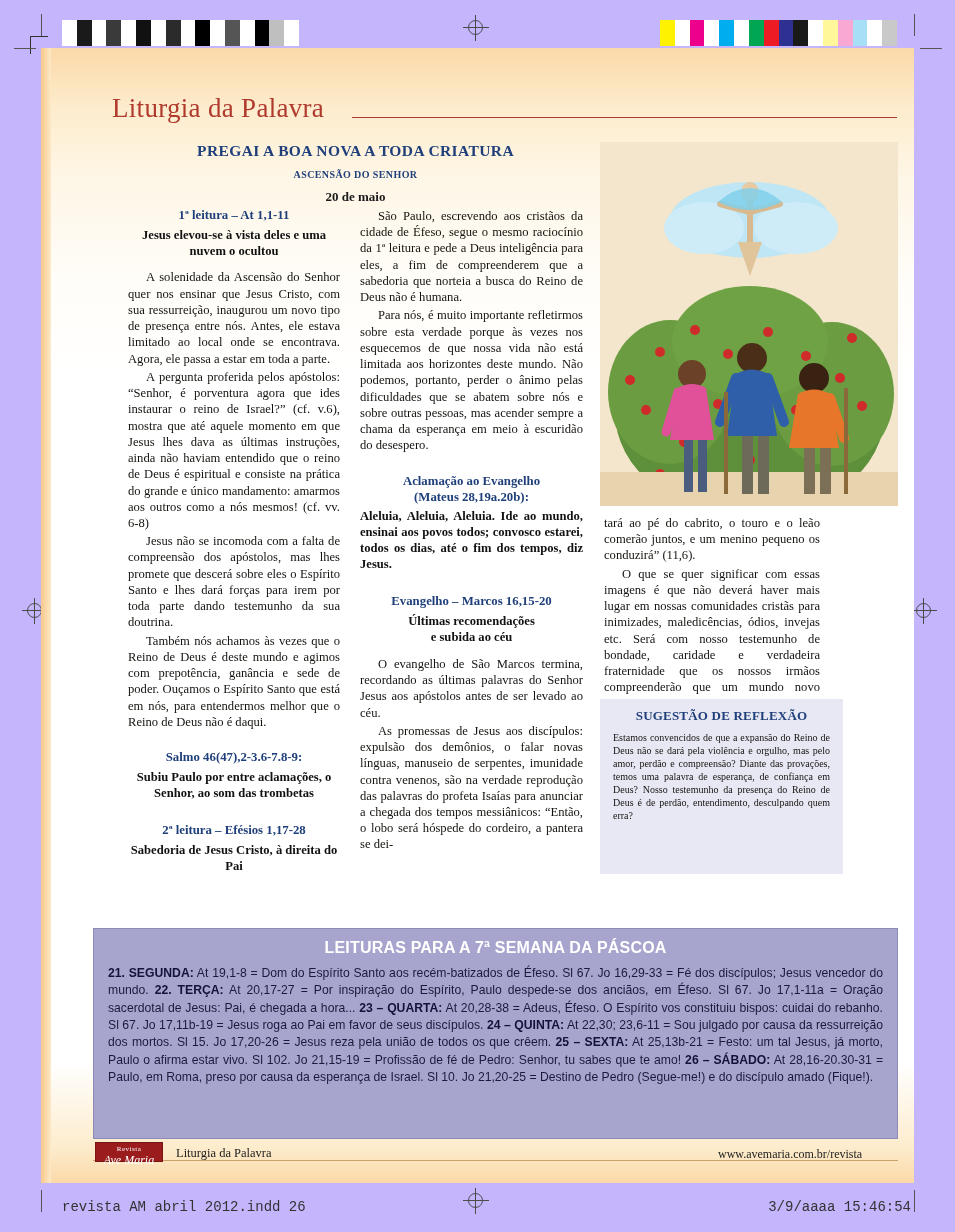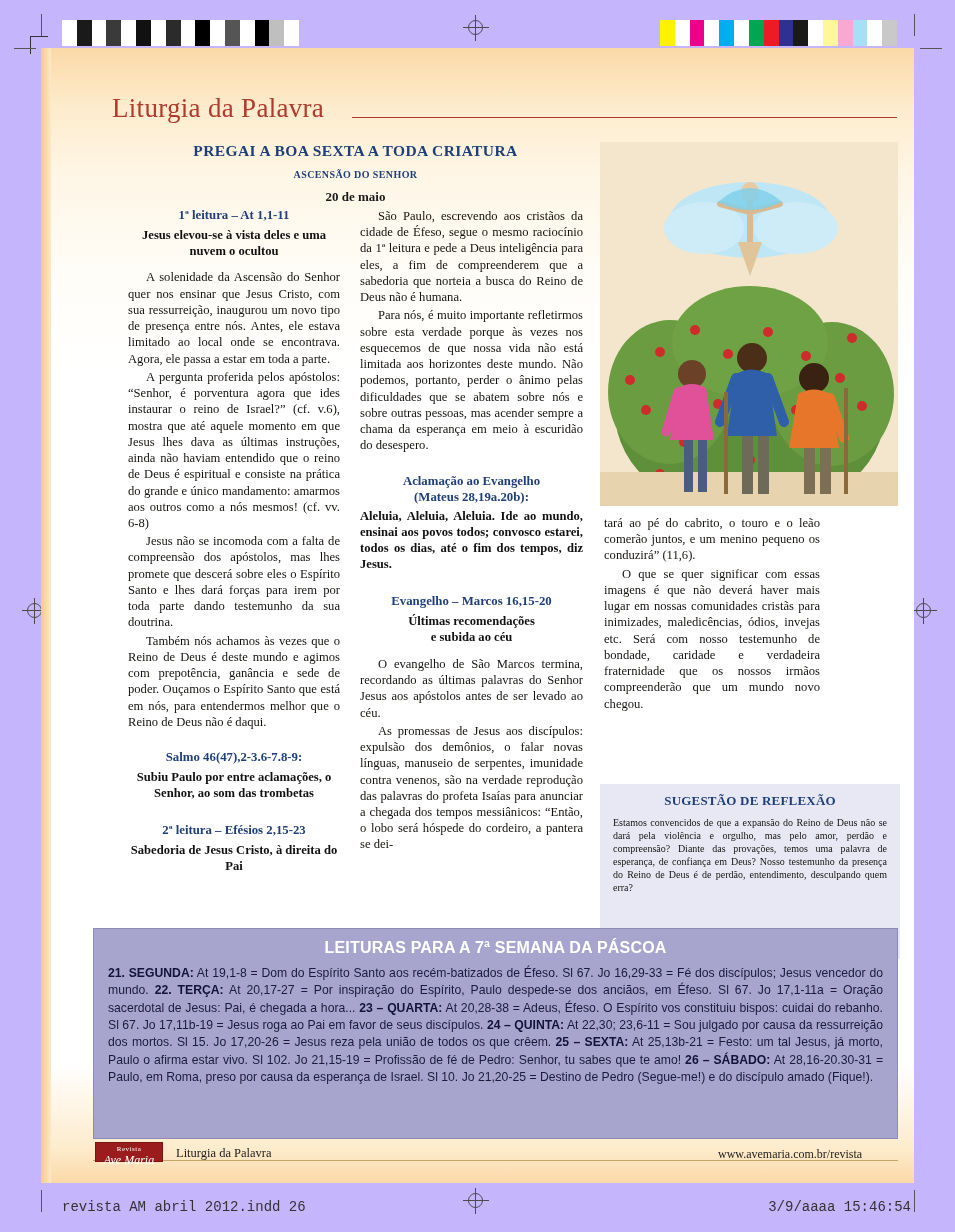--- a/index.html
+++ b/index.html
@@ -190,22 +190,22 @@
     left: 600px; top: 142px;
     width: 298px; height: 364px;
     background: #f2e2c8;
     overflow: hidden;
     border: 0;
   }
 
   
   .reflexion {
     position: absolute;
-    left: 600px; top: 784px;
-    width: 300px; height: 175px;
+    left: 600px; top: 699px;
+    width: 243px; height: 175px;
     background: #e8e8f4;
   }
   .reflexion-title {
     text-align: center;
     color: #1f3f7a;
     font-weight: bold;
     font-size: 13px;
     padding: 9px 0 7px 0;
     letter-spacing: 0.2px;
   }
@@ -361,21 +361,21 @@
     <div class="sheet-bottom-fade"></div>
   </div>
   <div class="edge-left"></div>
 
   <div class="header">
     <div class="header-title">Liturgia da Palavra</div>
     <div class="header-rule"></div>
   </div>
 
   <div class="title-block">
-    <div class="doc-title">PREGAI A BOA SEXTA A TODA CRIATURA</div>
+    <div class="doc-title">PREGAI A BOA NOVA A TODA CRIATURA</div>
     <div class="doc-subtitle">ASCENSÃO DO SENHOR</div>
     <div class="doc-date">20 de maio</div>
   </div>
 
   <div class="illus">
     <svg width="298" height="364" viewBox="0 0 298 364" xmlns="http://www.w3.org/2000/svg">
       <rect x="0" y="0" width="298" height="364" fill="#f4e6cc"></rect>
 
       <ellipse cx="150" cy="78" rx="80" ry="38" fill="#bfe6f5"></ellipse>
       <ellipse cx="104" cy="86" rx="40" ry="26" fill="#cdecf8"></ellipse>
@@ -447,21 +447,21 @@
     <div class="sec-head">1ª leitura – At 1,1-11</div>
     <div class="sec-sub">Jesus elevou-se à vista deles e uma nuvem o ocultou</div>
     <p>A solenidade da Ascensão do Senhor quer nos ensinar que Jesus Cristo, com sua ressurreição, inaugurou um novo tipo de presença entre nós. Antes, ele estava limitado ao local onde se encontrava. Agora, ele passa a estar em toda a parte.</p>
     <p>A pergunta proferida pelos apóstolos: “Senhor, é porventura agora que ides instaurar o reino de Israel?” (cf. v.6), mostra que até aquele momento em que Jesus lhes dava as últimas instruções, ainda não haviam entendido que o reino de Deus é espiritual e consiste na prática do grande e único mandamento: amarmos aos outros como a nós mesmos! (cf. vv. 6-8)</p>
     <p>Jesus não se incomoda com a falta de compreensão dos apóstolos, mas lhes promete que descerá sobre eles o Espírito Santo e lhes dará forças para irem por toda parte dando testemunho da sua doutrina.</p>
     <p>Também nós achamos às vezes que o Reino de Deus é deste mundo e agimos com prepotência, ganância e sede de poder. Ouçamos o Espírito Santo que está em nós, para entendermos melhor que o Reino de Deus não é daqui.</p>
     <div class="spacer-md"></div>
     <div class="sec-head">Salmo 46(47),2-3.6-7.8-9:</div>
     <div class="sec-sub">Subiu Paulo por entre aclamações, o Senhor, ao som das trombetas</div>
     <div class="spacer-sm"></div>
-    <div class="sec-head">2ª leitura – Efésios 2,15-23</div>
+    <div class="sec-head">2ª leitura – Efésios 1,17-28</div>
     <div class="sec-sub">Sabedoria de Jesus Cristo, à direita do Pai</div>
   </div>
 
   <div class="col col-2">
     <p>São Paulo, escrevendo aos cristãos da cidade de Éfeso, segue o mesmo raciocínio da 1ª leitura e pede a Deus inteligência para eles, a fim de compreenderem que a sabedoria que norteia a busca do Reino de Deus não é humana.</p>
     <p>Para nós, é muito importante refletirmos sobre esta verdade porque às vezes nos esquecemos de que nossa vida não está limitada aos horizontes deste mundo. Não podemos, portanto, perder o ânimo pelas dificuldades que se abatem sobre nós e sobre outras pessoas, mas acender sempre a chama da esperança em meio à escuridão do desespero.</p>
     <div class="spacer-md"></div>
     <div class="sec-head" style="white-space:pre-line">Aclamação ao Evangelho
 (Mateus 28,19a.20b):</div>
     <div class="sec-sub" style="text-align:justify">Aleluia, Aleluia, Aleluia. Ide ao mundo, ensinai aos povos todos; convosco estarei, todos os dias, até o fim dos tempos, diz Jesus.</div>

